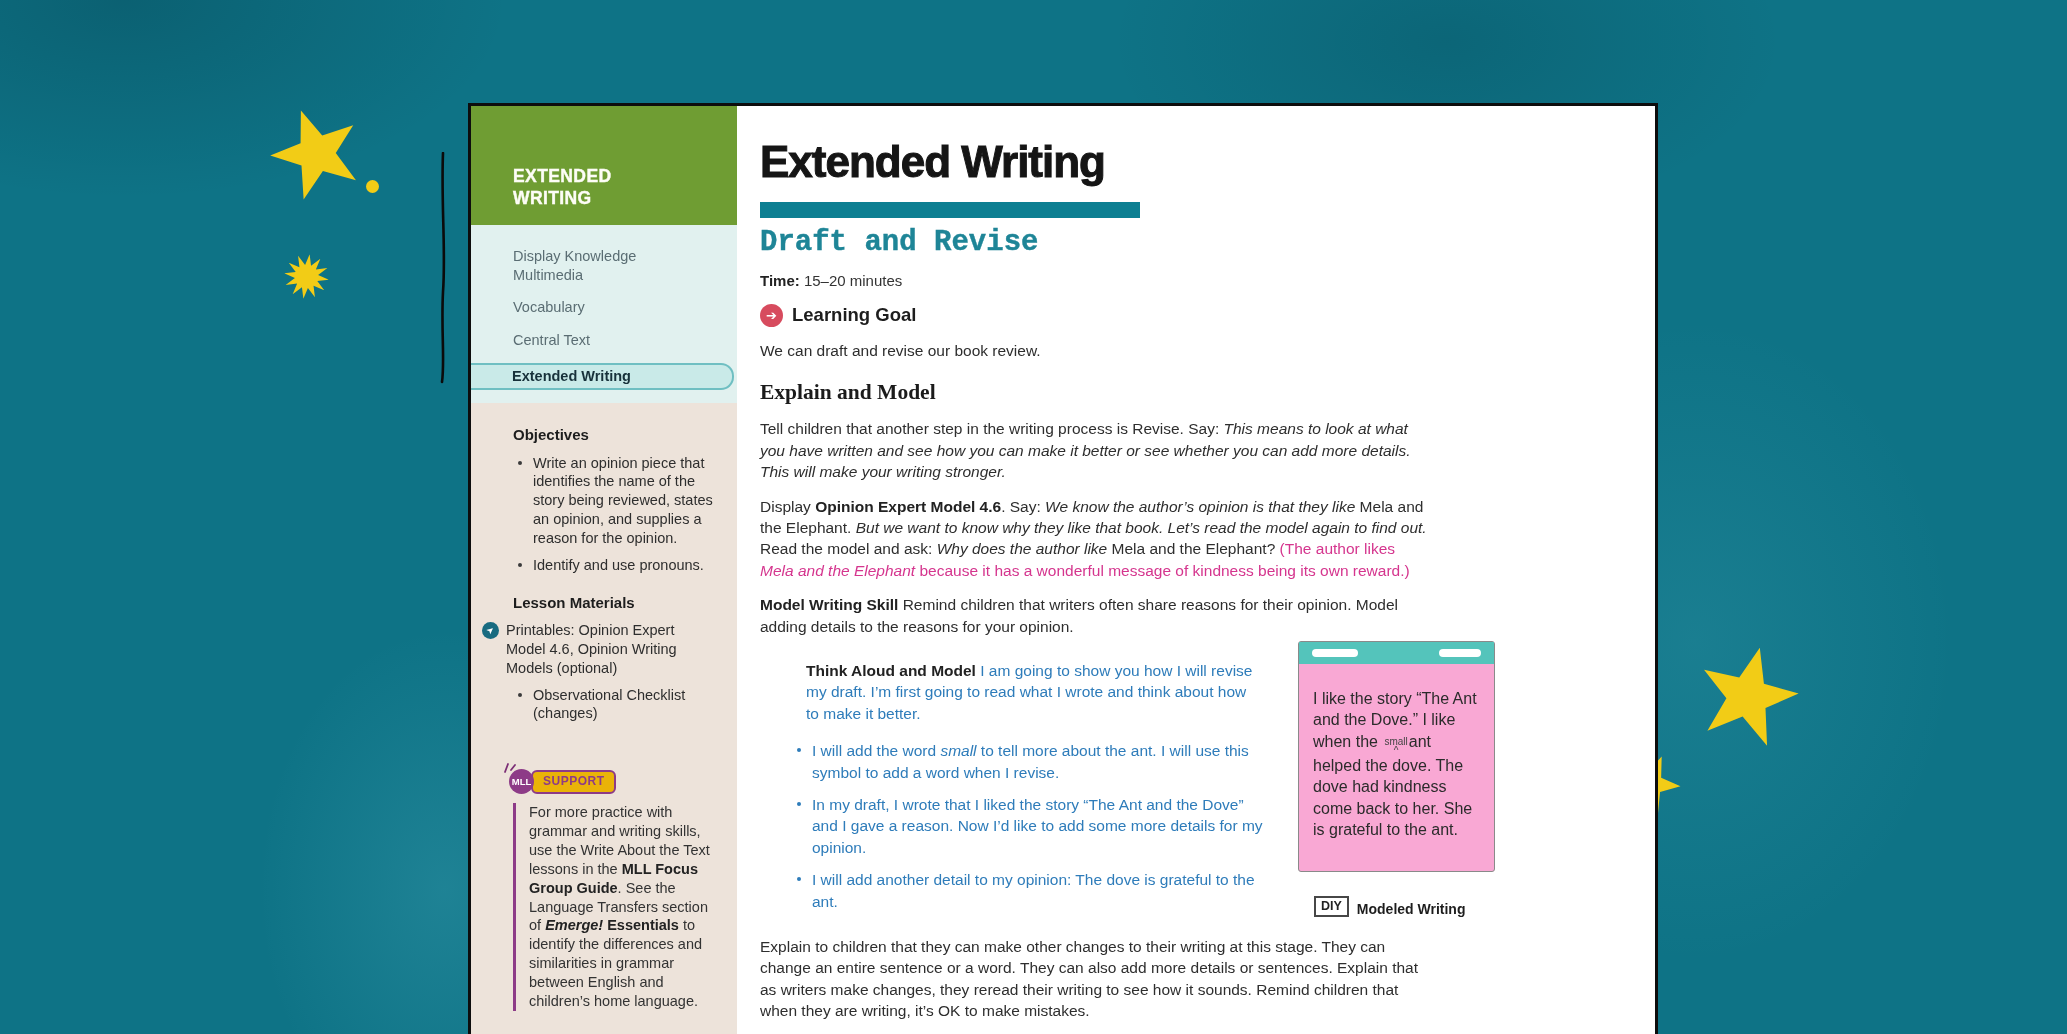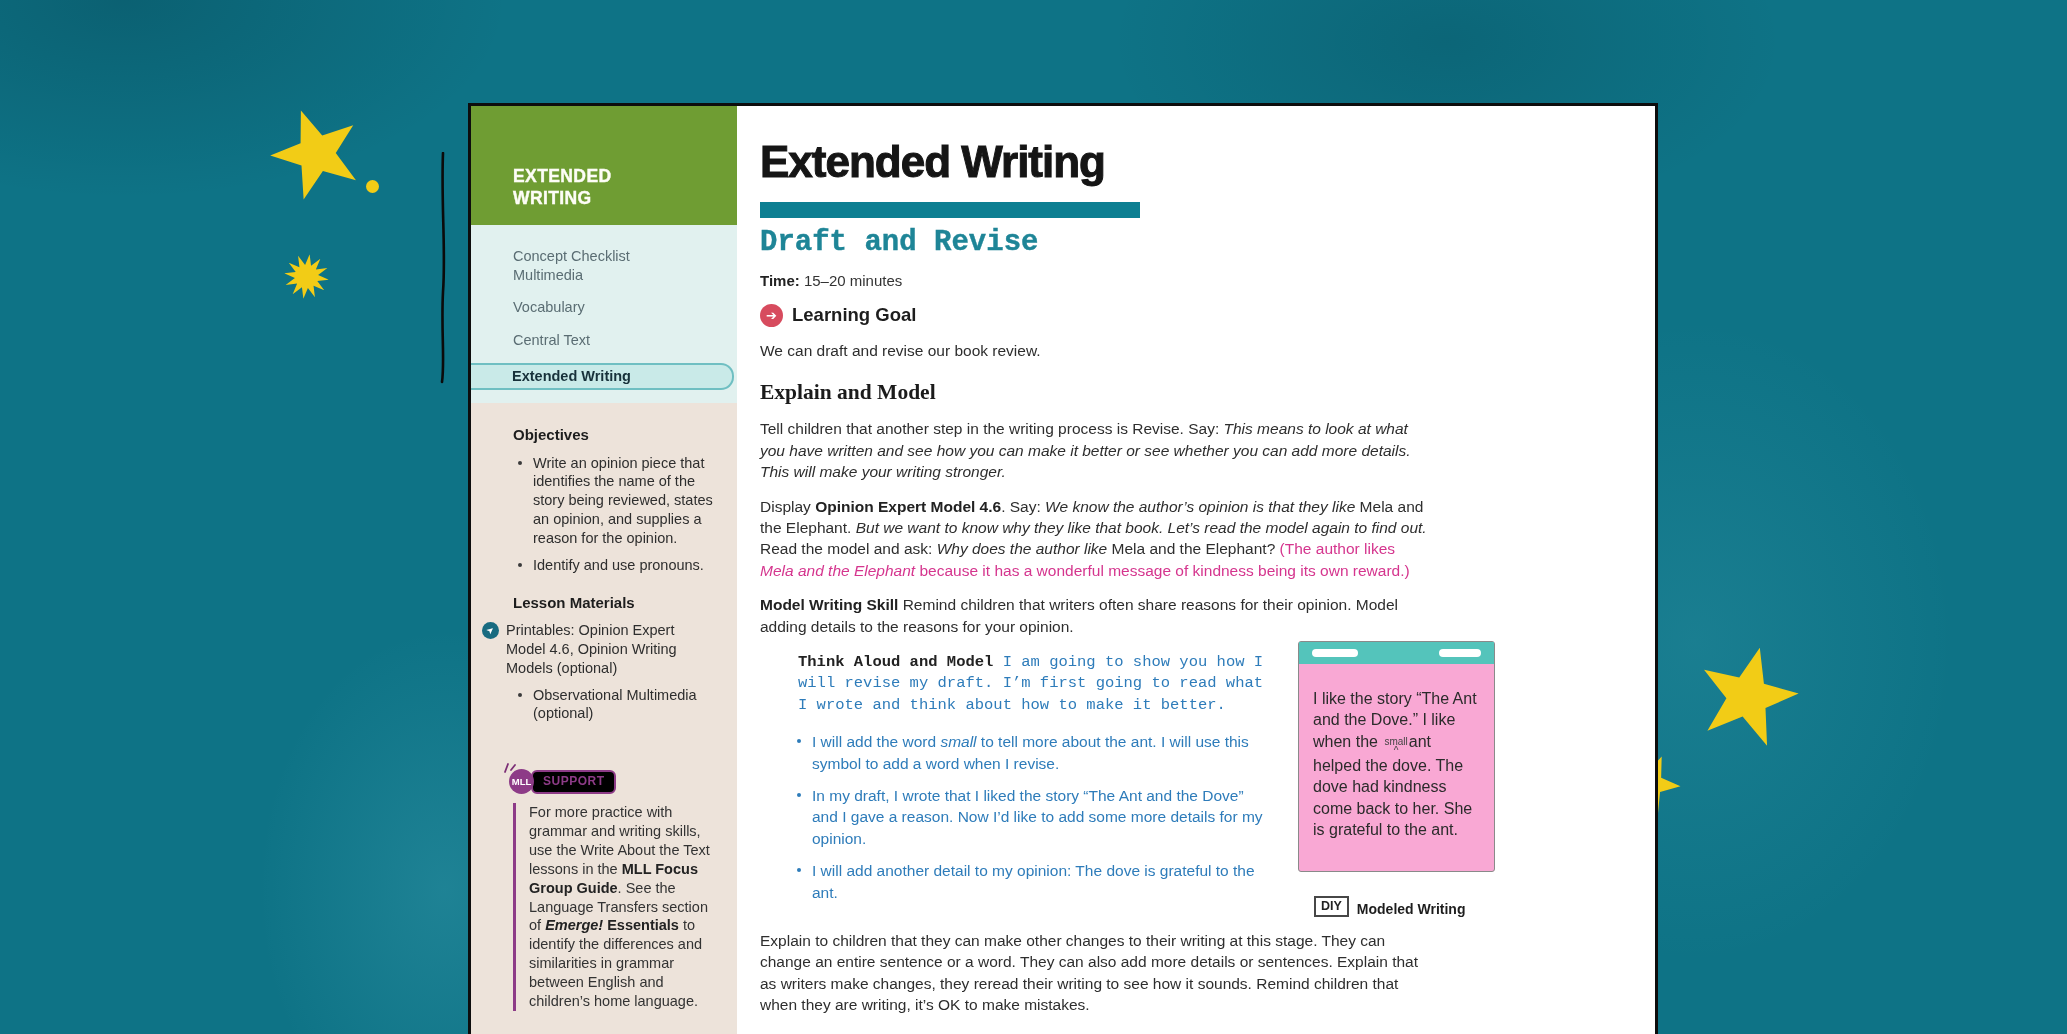--- a/index.html
+++ b/index.html
@@ -34,21 +34,21 @@
   .blist li{position:relative;padding-left:20px;margin-bottom:8px;}
   .blist li::before{content:"";position:absolute;left:5px;top:7px;width:4px;height:4px;border-radius:50%;background:#3a3a3a;}
   .mat-heading{margin-top:18px !important;}
   .mat-first{display:flex;gap:7px;margin:0 0 8px -31px;}
   .print-icon{flex:0 0 17px;width:17px;height:17px;border-radius:50%;background:#186b80;color:#fff;
     display:flex;align-items:center;justify-content:center;font-size:9px;margin-top:1px;}
   .print-icon span{transform:rotate(-42deg);display:block;}
   .mll-row{position:relative;display:flex;align-items:center;margin:46px 0 0 -4px;}
   .mll-circle{width:25px;height:25px;border-radius:50%;background:#8d3b87;color:#fff;font-size:9.5px;font-weight:bold;
     display:flex;align-items:center;justify-content:center;z-index:2;}
-  .mll-pill{margin-left:-3px;border:2px solid #8d3b87;border-radius:6px;background:#000000;color:#8d3b87;
+  .mll-pill{margin-left:-3px;border:2px solid #8d3b87;border-radius:6px;background:#eab308;color:#8d3b87;
     font-size:12px;font-weight:bold;letter-spacing:.5px;padding:2px 9px 2px 10px;}
   .mll-spark{position:absolute;left:-7px;top:-8px;}
   .mll-text{margin-top:9px;border-left:3px solid #8d3b87;padding-left:13px;color:#333;}
   
   .content{flex:1;padding:34px 0 0 23px;box-sizing:border-box;color:#2e2e2e;}
   .content h1{margin:0;font-size:44px;line-height:1.02;letter-spacing:-1px;color:#151515;
     font-weight:bold;-webkit-text-stroke:1px #151515;}
   .title-bar{width:380px;height:16px;background:#0d7f92;margin-top:17px;}
   .content h2{margin:8px 0 0;font-size:29px;color:#1e8597;font-weight:bold;font-family:Liberation Mono, monospace;-webkit-text-stroke:.4px #1e8597;}
   .time-line{margin-top:13px;font-size:15px;color:#333;}
@@ -56,21 +56,21 @@
   .lg-row{display:flex;align-items:center;gap:9px;margin-top:15px;}
   .lg-icon{width:23px;height:23px;border-radius:50%;background:#d74b5e;color:#fff;display:flex;
     align-items:center;justify-content:center;font-size:13px;font-weight:bold;}
   .lg-label{font-size:18.5px;font-weight:bold;color:#1d1d1d;}
   .content h3{margin:19px 0 0;font-size:21.5px;color:#1b1b1b;font-weight:bold;font-family:Liberation Serif, serif;}
   .content p{margin:13px 0 0;font-size:15.5px;line-height:21.4px;max-width:672px;}
   .i{font-style:italic}.b{font-weight:bold;color:#222}.bi{font-weight:bold;font-style:italic;color:#222}
   .pk{color:#d5358e}.pki{color:#d5358e;font-style:italic}.dk{color:#222;font-weight:bold}
   .row{display:flex;margin-top:7px;gap:26px;}
   .think{width:482px;margin-left:30px;color:#2e7cba;font-size:15.5px;line-height:21.4px;}
-  .think p{margin:8px;max-width:482px;font-family:Liberation Mono, monospace;}
+  .think p{margin:16px;max-width:482px;}
   .think ul{list-style:none;margin:15px 0 0;padding:0;}
   .think li{position:relative;padding-left:22px;margin-bottom:11px;}
   .think li::before{content:"";position:absolute;left:7px;top:8px;width:4px;height:4px;border-radius:50%;background:#2e7cba;}
   .cardcol{width:197px;margin-top:-3px;flex:0 0 197px;}
   .model-card{border:1.5px solid #8a8a8a;border-radius:3px;background:#f9a8d4;box-sizing:border-box;}
   .card-header{height:22px;background:#54c4bb;position:relative;}
   .pill{position:absolute;top:7px;height:8px;border-radius:4px;background:#fff;}
   .pill.l{left:13px;width:46px;}.pill.r{right:13px;width:42px;}
   .card-body{padding:24px 13px 30px 14px;font-size:16px;line-height:21.5px;color:#2b2b2b;}
   .insblock{display:inline-block;white-space:pre-line;font-size:10px;line-height:9px;text-align:center;
@@ -117,41 +117,41 @@
     </svg>
 
   <div class="page">
 
     <aside class="sidebar">
       <div class="side-header">
         <h2 style="white-space:pre-line">EXTENDED
 WRITING</h2>
       </div>
       <nav class="side-nav">
-        <div class="nav-item">Concept Checklist
+        <div class="nav-item">Display Knowledge
  Multimedia</div>
         <div class="nav-item">Vocabulary</div>
         <div class="nav-item">Central Text</div>
         <div class="nav-pill">Extended Writing</div>
       </nav>
       <div class="side-beige">
         <h4>Objectives</h4>
         <ul class="blist">
           <li>Write an opinion piece that identifies the name of the story being reviewed, states an opinion, and supplies a reason for the opinion.</li>
           <li>Identify and use pronouns.</li>
         </ul>
         <h4 class="mat-heading">Lesson Materials</h4>
         <div class="mat-first">
           <span class="print-icon">
               <span>➤</span>
             </span>
           <span>Printables: Opinion Expert Model 4.6, Opinion Writing Models (optional)</span>
         </div>
         <ul class="blist">
-          <li>Observational Multimedia (optional)</li>
+          <li>Observational Checklist (changes)</li>
         </ul>
         <div class="mll-row">
           <svg class="mll-spark" width="14" height="12">
               <path d="M3,11 L6,3 M9,9 L13,4" stroke="#7c2f76" stroke-width="1.8" fill="none" stroke-linecap="round"></path>
             </svg>
           <div class="mll-circle">MLL</div>
           <div class="mll-pill">SUPPORT</div>
         </div>
         <div class="mll-text"><span>For more practice with grammar and writing skills, use the Write About the Text lessons in the </span><span class="b">MLL Focus Group Guide</span><span>. See the Language Transfers section of </span><span class="bi">Emerge!</span><span> </span><span class="b">Essentials</span><span> to identify the differences and similarities in grammar between English and children’s home language.</span></div>
       </div>

